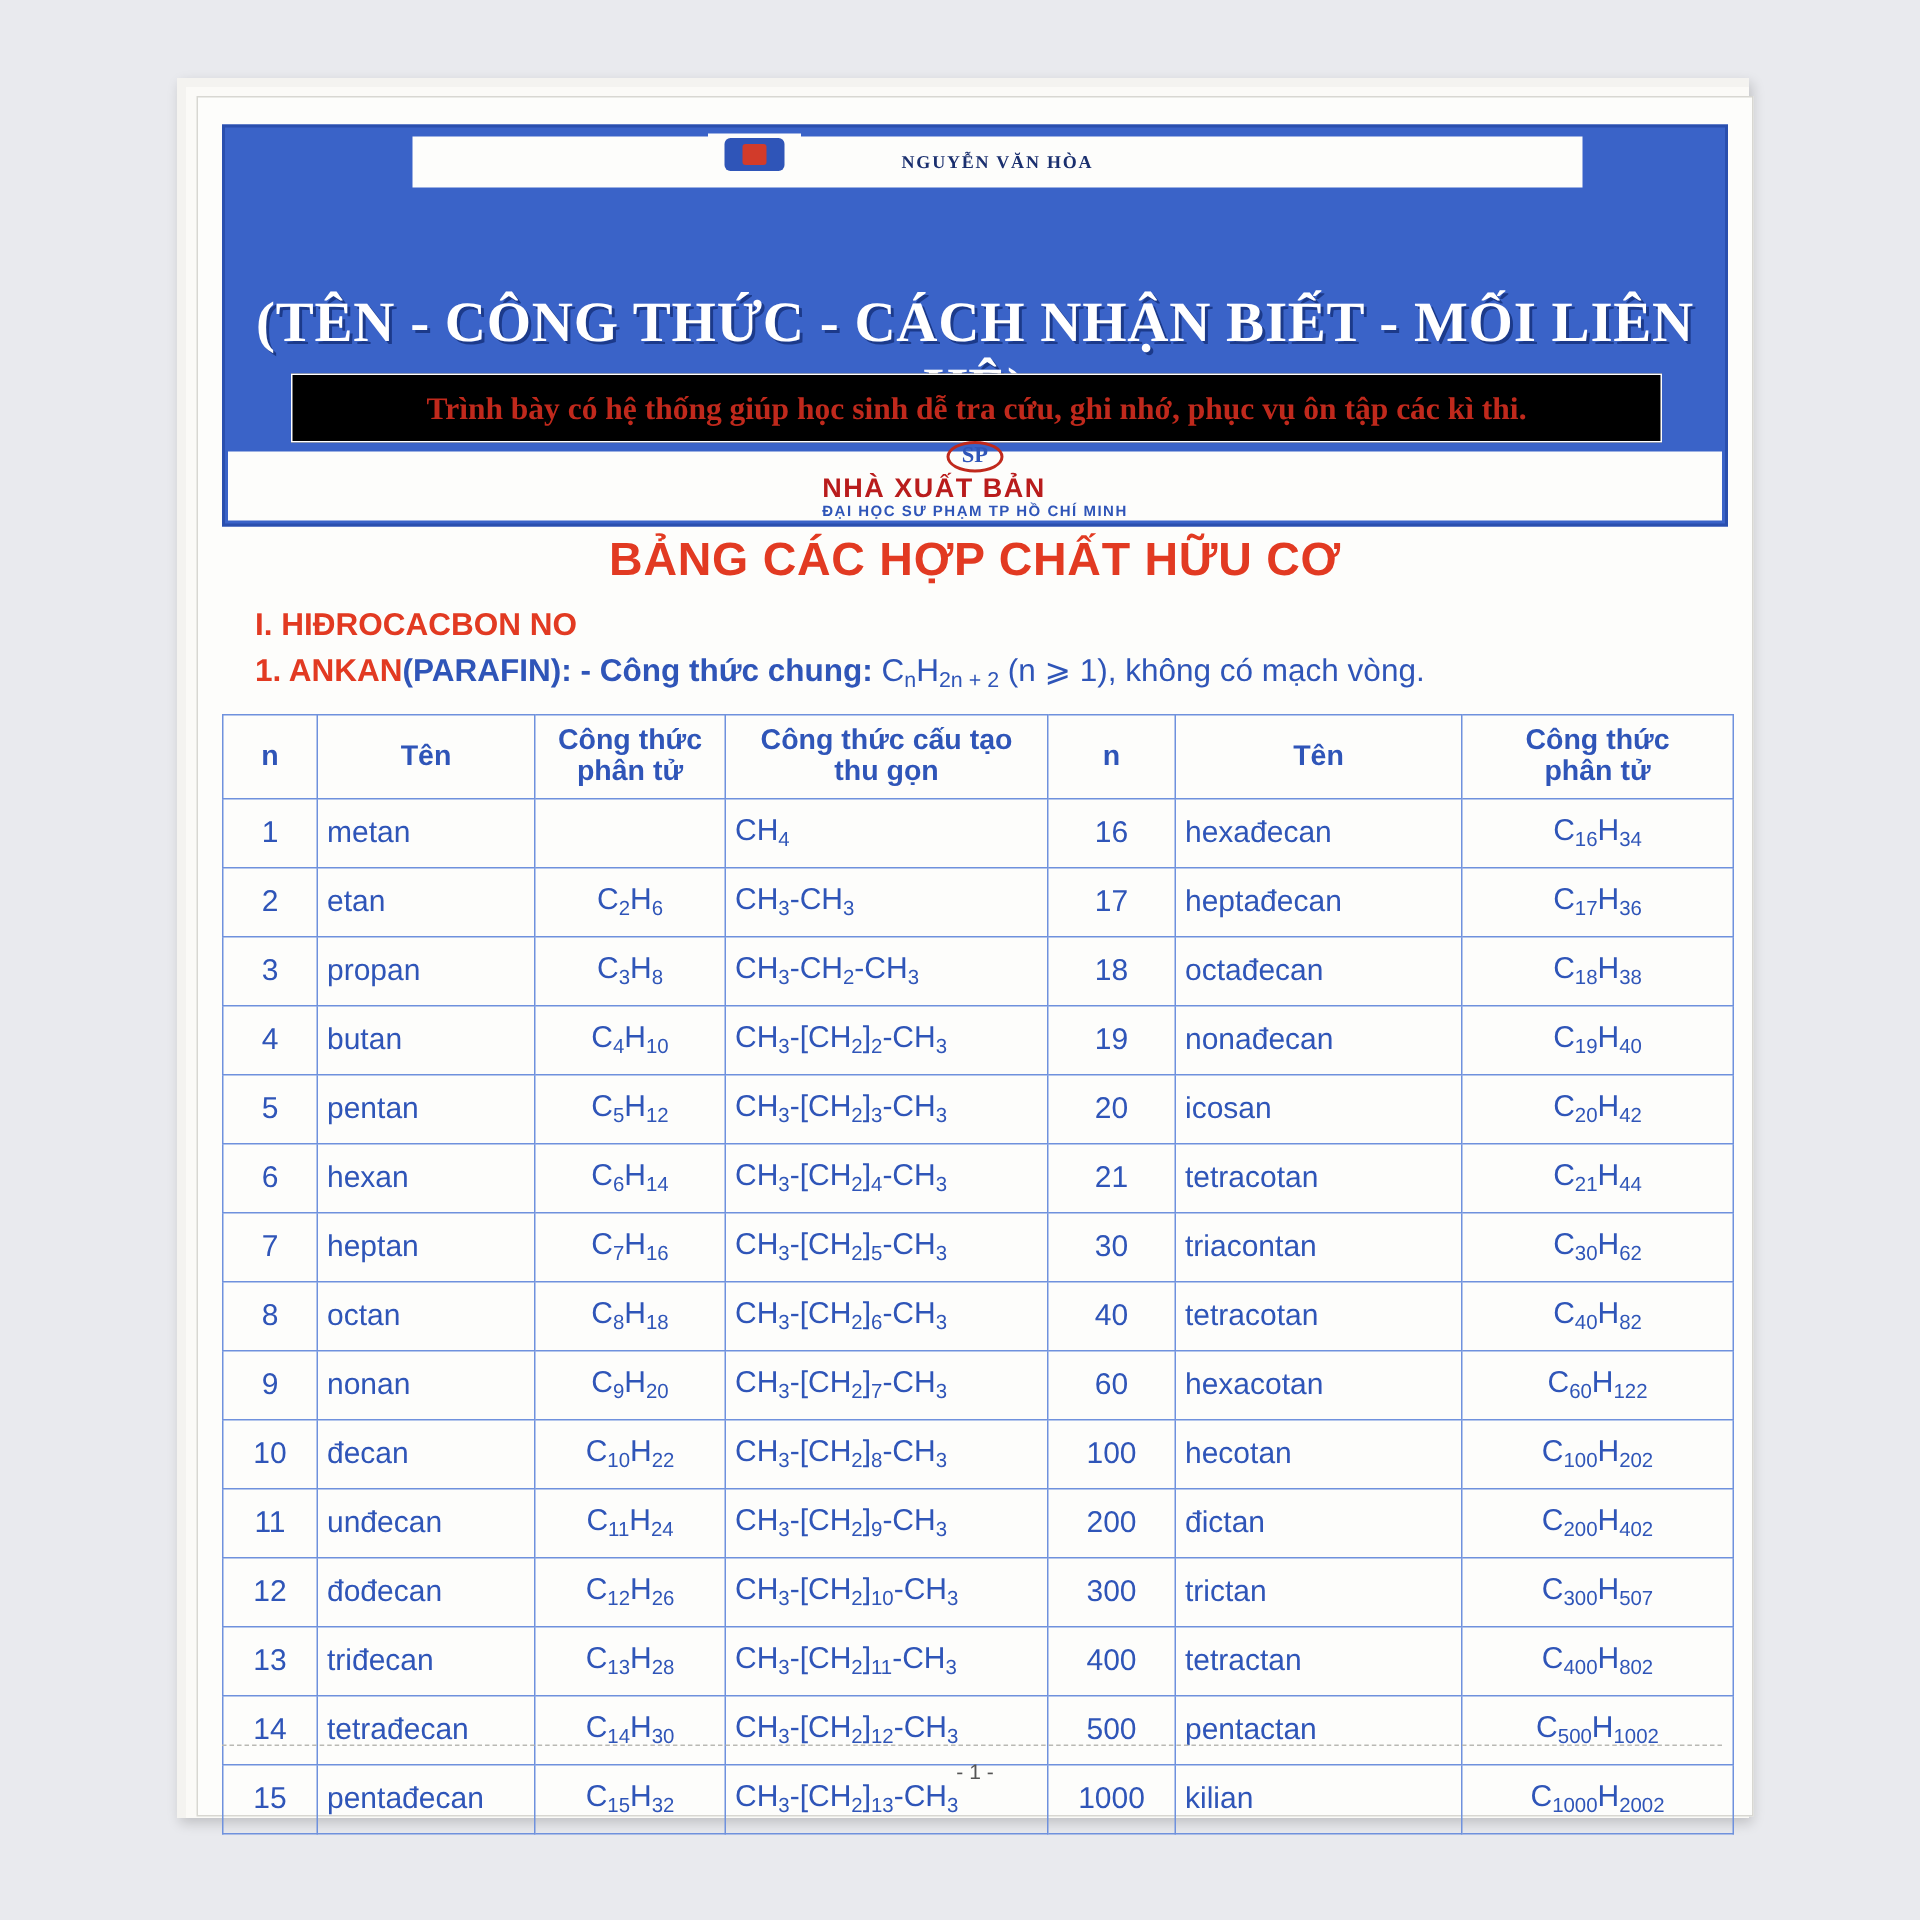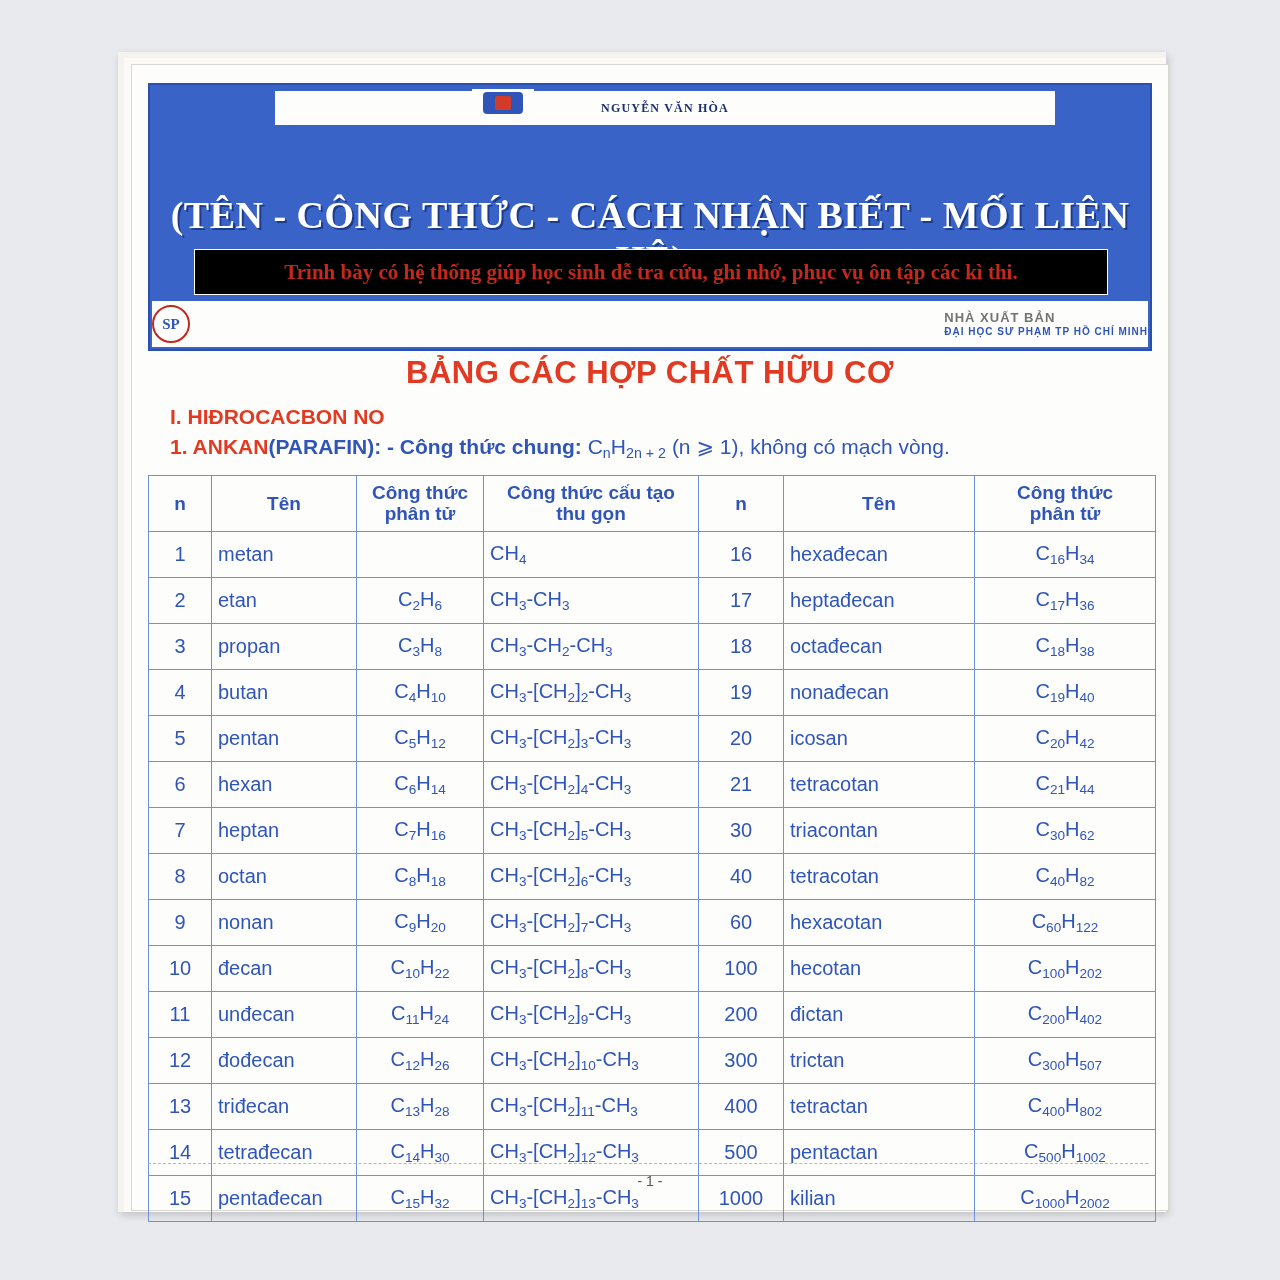--- a/index.html
+++ b/index.html
@@ -69,31 +69,31 @@
     background:#000000;border:1px solid #ffffff;
     display:flex;align-items:center;justify-content:center;
   }
   .tagline{
     font-family:"Liberation Serif", serif;
     font-weight:bold;font-size:21px;color:#c0291c;
   }
   .publisher-strip{
     position:absolute;left:2px;top:216px;width:996px;height:46px;
     background:#fdfdfb;
-    display:flex;align-items:center;justify-content:space-between;gap:16px;
+    display:flex;align-items:center;justify-content:flex-end;gap:0;flex-direction:column;
   }
   .pub-seal{
     width:34px;height:34px;border-radius:50%;
     border:2px solid #c0291c;
     display:flex;align-items:center;justify-content:center;
     color:#2f55b8;font-weight:bold;font-size:15px;
     font-family:"Liberation Serif", serif;
   }
   .pub-lines{display:flex;flex-direction:column;line-height:1.15;}
-  .pub-lines .l1{color:#737373;font-weight:bold;font-size:13px;letter-spacing:1px;}
+  .pub-lines .l1{color:#b91c1c;font-weight:bold;font-size:18px;letter-spacing:1px;}
   .pub-lines .l2{color:#2f55b8;font-weight:bold;font-size:10px;letter-spacing:1px;}
 
   
   .content{
     position:absolute;left:16px;top:286px;width:1004px;
   }
   .doc-title{
     text-align:center;color:#e23a22;
     font-weight:bold;font-size:31px;letter-spacing:0.5px;
     font-family:"Liberation Sans", sans-serif;

